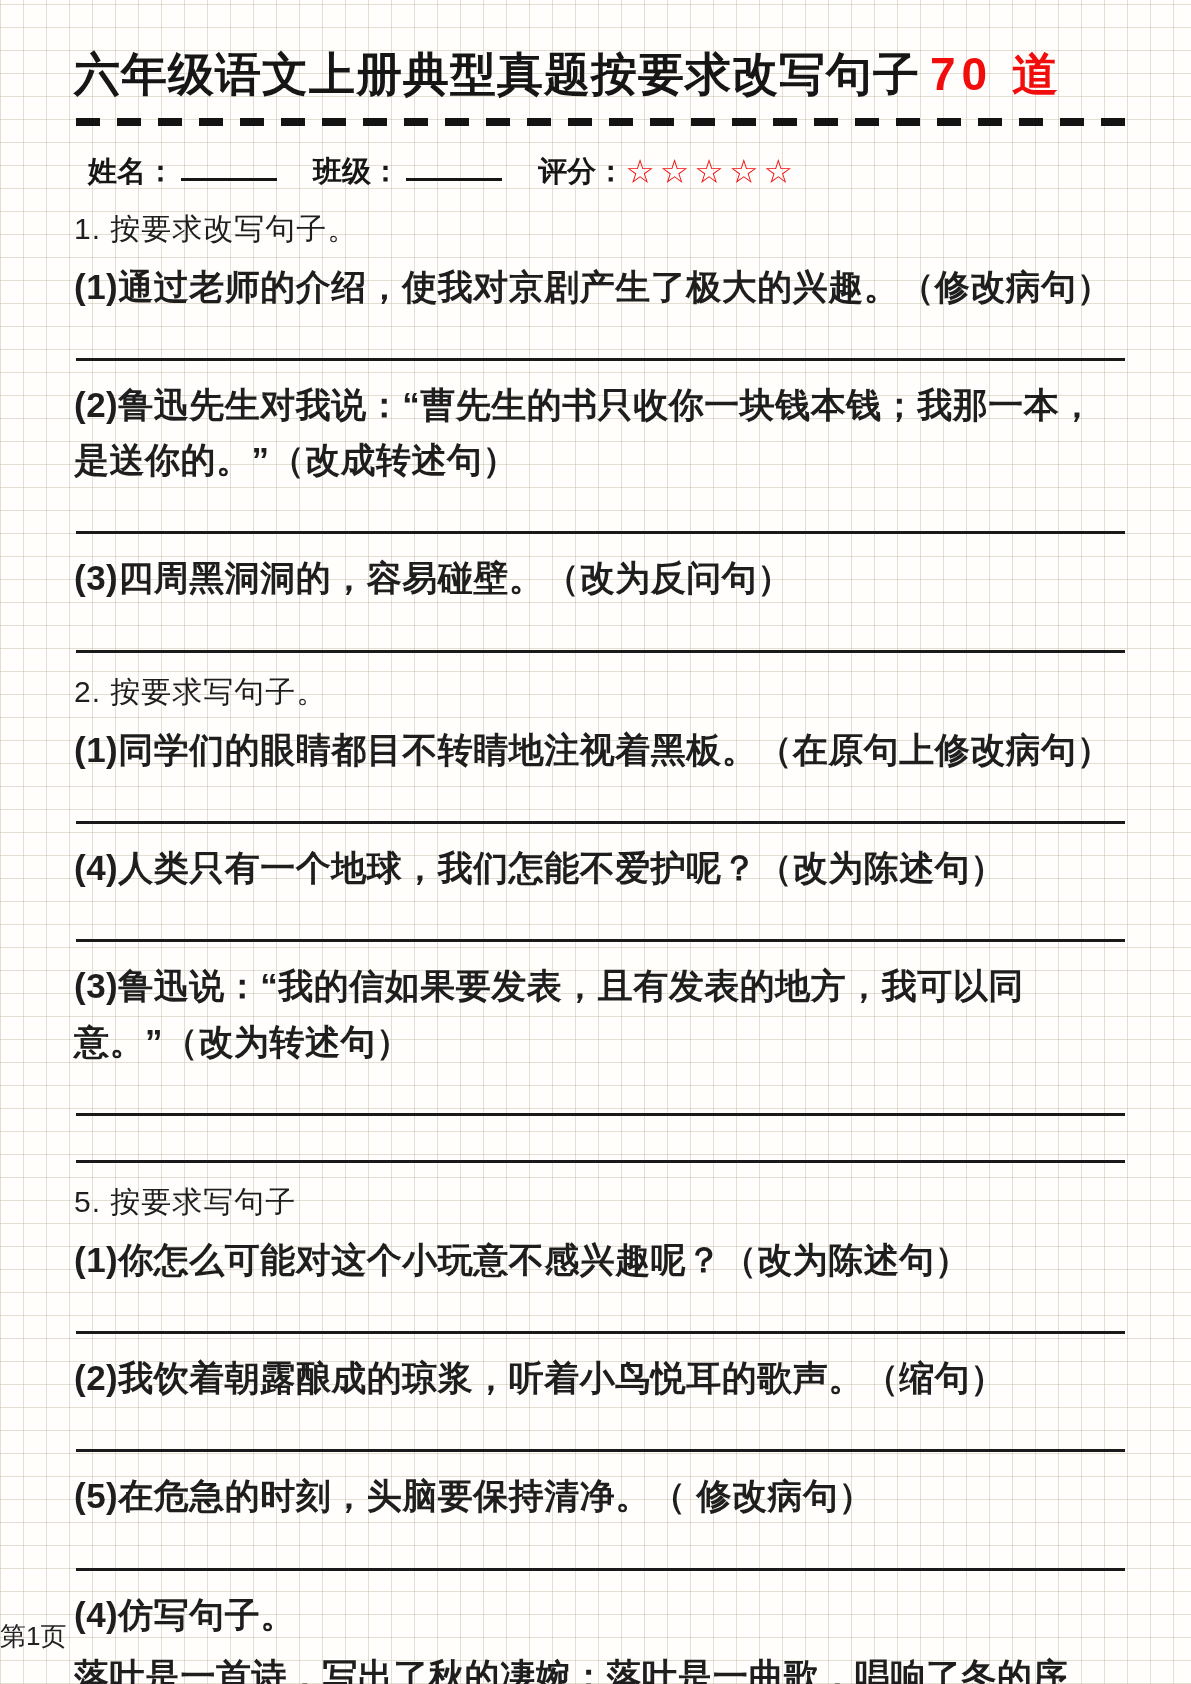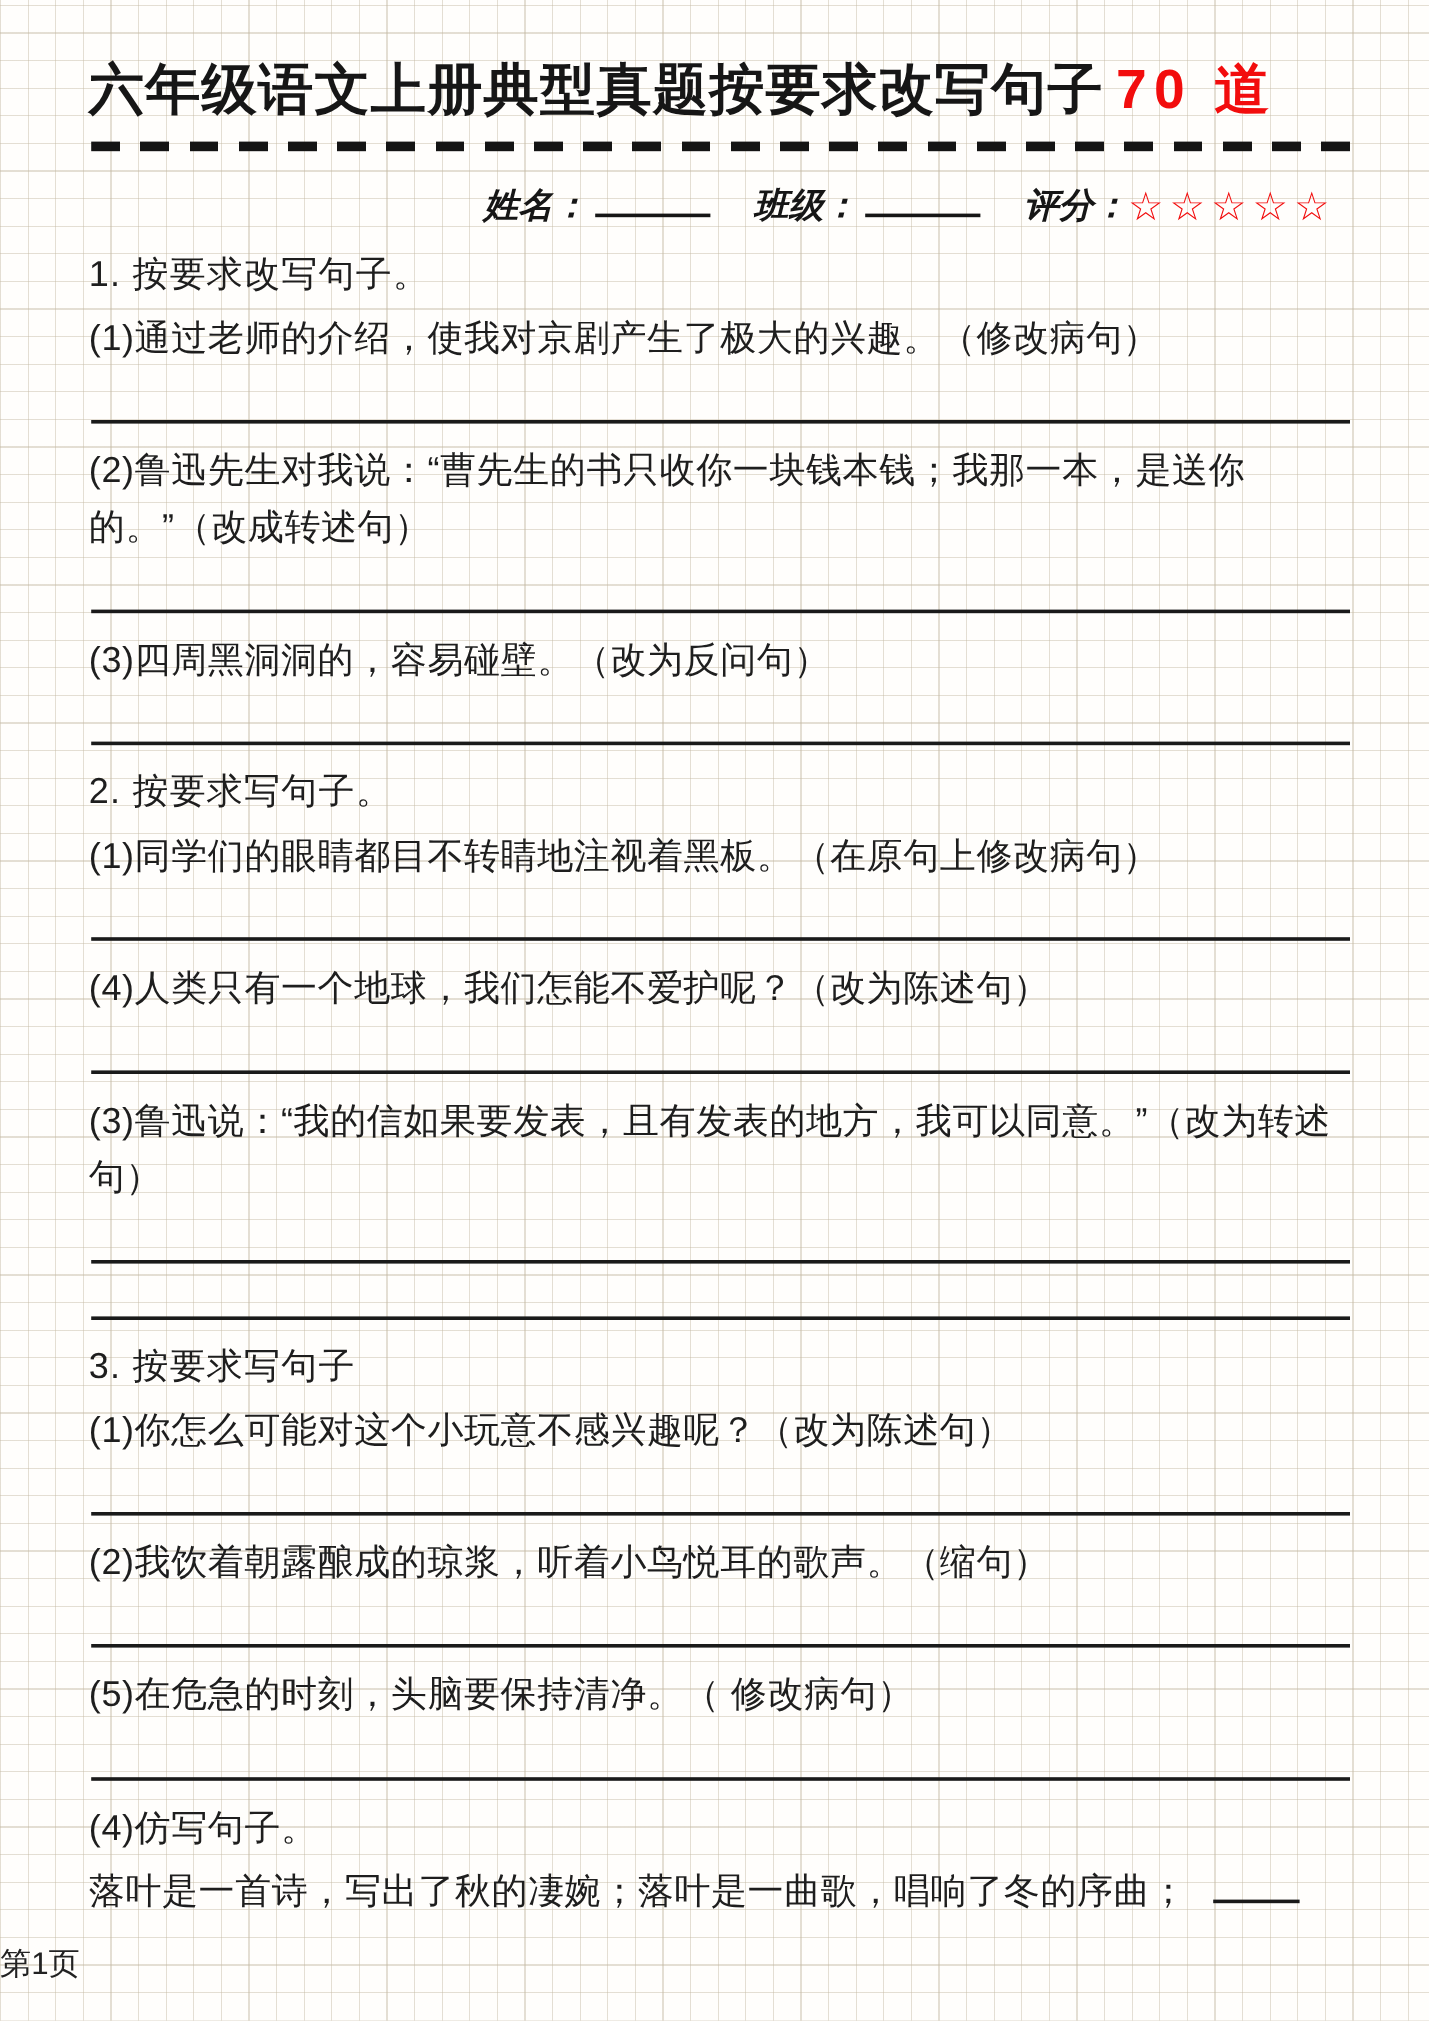--- a/index.html
+++ b/index.html
@@ -36,25 +36,24 @@
     margin-left: 10px;
     letter-spacing: 6px;
   }
   .dashed-divider {
     height: 8px;
     margin: 14px 2px 0 2px;
     background-image: repeating-linear-gradient(90deg, #141414 0 24px, transparent 24px 41px);
   }
   .fields-row {
     margin: 26px 0 6px 0;
-    text-align: right;
+    text-align: left;
     font-size: 29px;
     font-weight: 700;
     color: #161616;
-    font-style: italic;
   }
   .field { margin: 0 14px; white-space: nowrap; }
   .blank-underline {
     display: inline-block;
     width: 96px;
     border-bottom: 3px solid #161616;
     height: 26px;
     vertical-align: baseline;
     margin-left: 6px;
   }
@@ -66,24 +65,25 @@
   }
   
   .content { margin-top: 14px; }
   .section-heading {
     font-size: 30px;
     line-height: 1.5;
     margin: 10px 0 8px 0;
     letter-spacing: 1px;
   }
   .question {
-    font-size: 30px;
+    font-size: 35px;
     line-height: 1.58;
     margin: 6px 0 0 0;
     letter-spacing: 0.5px;
+    font-weight: bold;
   }
   .answer-line {
     border-bottom: 3px solid #1a1a1a;
     margin: 44px 2px 16px 2px;
     height: 0;
   }
   .tail-blank {
     display: inline-block;
     width: 72px;
     height: 24px;
@@ -127,21 +127,21 @@
       <div class="question">(3)四周黑洞洞的，容易碰壁。（改为反问句）</div>
       <div class="answer-line"></div>
       <div class="section-heading">2. 按要求写句子。</div>
       <div class="question">(1)同学们的眼睛都目不转睛地注视着黑板。（在原句上修改病句）</div>
       <div class="answer-line"></div>
       <div class="question">(4)人类只有一个地球，我们怎能不爱护呢？（改为陈述句）</div>
       <div class="answer-line"></div>
       <div class="question">(3)鲁迅说：“我的信如果要发表，且有发表的地方，我可以同意。”（改为转述句）</div>
       <div class="answer-line"></div>
       <div class="answer-line"></div>
-      <div class="section-heading">3. 按要求写句子</div>
+      <div class="section-heading">5. 按要求写句子</div>
       <div class="question">(1)你怎么可能对这个小玩意不感兴趣呢？（改为陈述句）</div>
       <div class="answer-line"></div>
       <div class="question">(2)我饮着朝露酿成的琼浆，听着小鸟悦耳的歌声。（缩句）</div>
       <div class="answer-line"></div>
       <div class="question">(5)在危急的时刻，头脑要保持清净。（ 修改病句）</div>
       <div class="answer-line"></div>
       <div class="question">(4)仿写句子。</div>
       <div class="question">落叶是一首诗，写出了秋的凄婉；落叶是一曲歌，唱响了冬的序曲；<span class="tail-blank"></span></div>
     </div>
 

